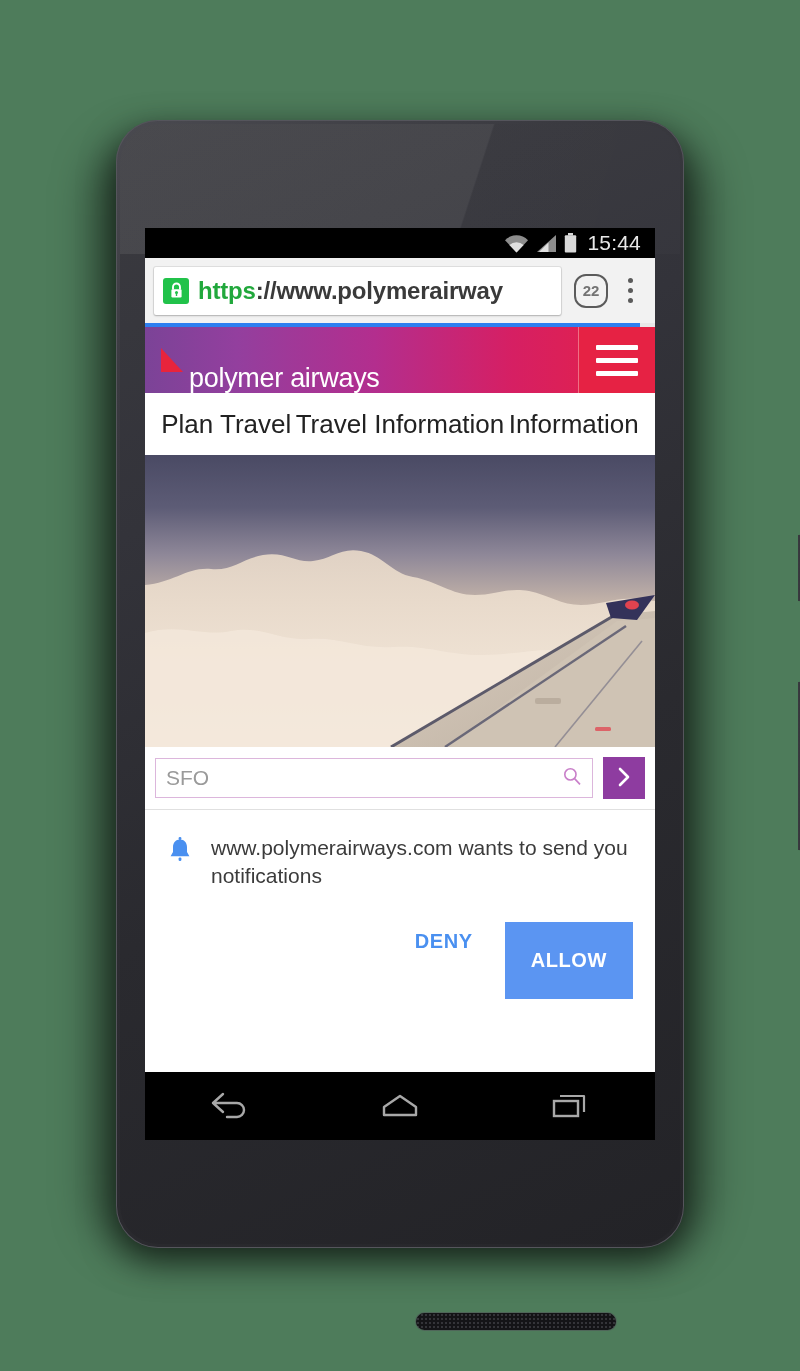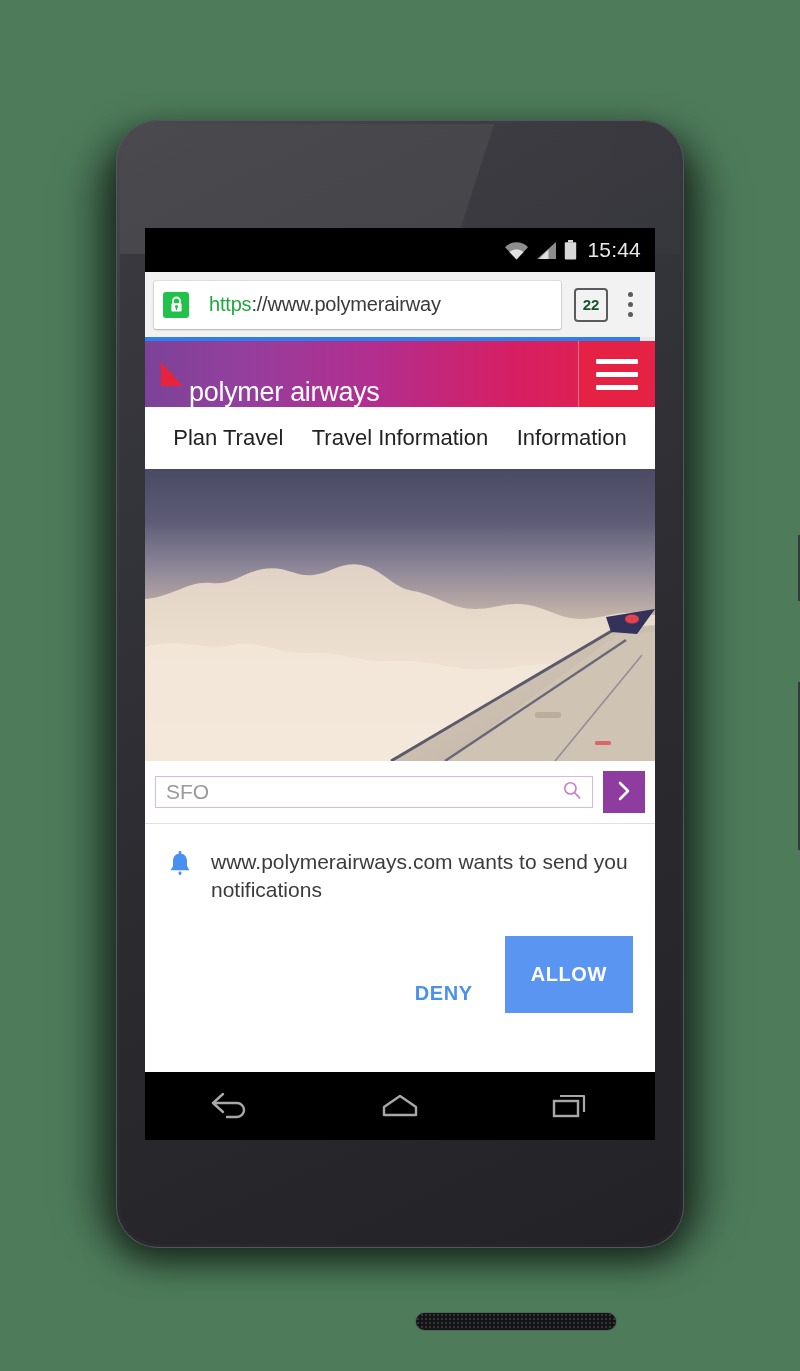--- a/index.html
+++ b/index.html
@@ -64,21 +64,21 @@
   #volume-rocker{top:562px;height:168px;}
 
   
   #screen{
     position:absolute;left:145px;top:228px;width:510px;height:912px;
     background:#fff;overflow:hidden;
   }
 
   
   #status-bar{
-    height:44px;background:#000;color:#d8d8d8;
+    height:30px;background:#000;color:#d8d8d8;
     display:flex;align-items:center;justify-content:flex-end;
     padding-right:14px;gap:7px;
     font-size:20px;
   }
   #status-bar svg{display:block;}
   #clock{font-size:21px;letter-spacing:.2px;color:#e8e8e8;padding-left:3px;}
 
   
   #browser-toolbar{
     height:65px;background:#f2f2f2;
@@ -88,30 +88,30 @@
   #omnibox{
     flex:1;height:48px;background:#fff;border-radius:2px;
     box-shadow:0 1px 2px rgba(0,0,0,.22), 0 0 0 1px rgba(0,0,0,.07);
     display:flex;align-items:center;padding:0 9px;overflow:hidden;
   }
   #lock-icon{
     width:26px;height:26px;border-radius:3px;background:#21c24a;
     display:flex;align-items:center;justify-content:center;flex:0 0 auto;
   }
   #url-text{
-    margin-left:20px;font-size:20px;color:#3c3c3c;white-space:nowrap;
-    overflow:hidden;letter-spacing:-.2px;
+    margin-left:9px;font-size:24px;color:#3c3c3c;white-space:nowrap;
+    overflow:hidden;letter-spacing:-.2px;font-weight:bold;
   }
   #url-text .scheme{color:#21a83c;}
   #url-text .rest{color:#3a3a3a;}
   #tab-counter{
     width:30px;height:30px;margin:0 11px 0 13px;
-    border:2.5px solid #5b5b5b;border-radius:4px;
+    border:2.5px solid #5b5b5b;border-radius:12px;
     display:flex;align-items:center;justify-content:center;
-    font-size:15px;font-weight:bold;color:#14532d;flex:0 0 auto;
+    font-size:15px;font-weight:bold;color:#737373;flex:0 0 auto;
   }
   #overflow-menu{
     width:22px;height:34px;display:flex;flex-direction:column;
     align-items:center;justify-content:center;gap:5px;flex:0 0 auto;margin-right:5px;
   }
   #overflow-menu i{width:5px;height:5px;border-radius:50%;background:#5b5b5b;display:block;}
 
   
   #progress-bar{height:4px;background:#e8e8e8;}
   #progress-bar > div{height:100%;background:#2d7ff0;width:97%;}
@@ -128,21 +128,21 @@
     width:76px;background:#e62244;border-left:1px solid rgba(255,255,255,.35);
     display:flex;flex-direction:column;align-items:center;justify-content:center;gap:8px;
   }
   #hamburger-button i{display:block;width:42px;height:5px;background:#fff;border-radius:1px;}
 
   
   #site-nav{
     height:62px;background:#fff;display:flex;align-items:center;
     justify-content:space-around;padding:0 14px;box-sizing:border-box;
   }
-  #site-nav a{font-size:22px;color:#222;text-decoration:none;white-space:nowrap;}
+  #site-nav a{font-size:26px;color:#222;text-decoration:none;white-space:nowrap;}
 
   
   #hero{
     position:relative;height:292px;overflow:hidden;
     background:linear-gradient(180deg,#4e4e68 0%,#5b5a73 16%,#8d8596 34%,#cbbcb0 56%,#e8dbcd 74%,#efe2d5 100%);
   }
   #hero svg{position:absolute;inset:0;width:100%;height:100%;display:block;}
   #hero-title{
     position:absolute;left:27px;top:30px;
     font-size:31px;font-weight:bold;color:#cfcfd4;letter-spacing:.2px;
@@ -154,40 +154,40 @@
     display:flex;align-items:center;padding-left:20px;box-sizing:border-box;
   }
   #find-flights-tab span{font-size:21px;color:#2a2a2a;letter-spacing:.3px;}
 
   
   #search-row{
     height:62px;background:#fff;display:flex;align-items:center;
     padding:0 10px;gap:10px;box-sizing:border-box;
   }
   .search-field{
-    flex:1;height:32px;border:1px solid #dcb6dc;background:#fff;
+    flex:1;height:40px;border:1px solid #dcb6dc;background:#fff;
     display:flex;align-items:center;padding:0 10px;box-sizing:border-box;
   }
   .search-field .val{flex:1;font-size:21px;color:#9a9a9a;}
   .search-field svg{flex:0 0 auto;}
   #search-submit{
     width:42px;height:42px;background:#8e3ca0;flex:0 0 auto;
     display:flex;align-items:center;justify-content:center;border:0;cursor:pointer;
   }
 
   
   #permission-dialog{
     background:#fff;border-top:1px solid #e0e0e0;
     padding:24px 22px 18px 22px;box-sizing:border-box;height:175px;
   }
   #permission-row{display:flex;align-items:flex-start;gap:18px;}
   #bell-icon{flex:0 0 auto;margin-top:3px;}
   #permission-text{font-size:21px;color:#3b3b3b;line-height:1.33;}
   #dialog-actions{
-    display:flex;align-items:flex-end;justify-content:flex-end;gap:22px;margin-top:32px;
+    display:flex;align-items:flex-start;justify-content:flex-end;gap:22px;margin-top:32px;
   }
   #deny-button{
     background:none;border:0;color:#4a90f0;font-size:20px;font-weight:bold;
     letter-spacing:.6px;padding:8px 10px;cursor:pointer;font-family:inherit;
   }
   #allow-button{
     background:#5b95f2;border:0;color:#fff;font-size:20px;font-weight:bold;
     letter-spacing:.6px;padding:27px 26px;cursor:pointer;font-family:inherit;
   }
 

